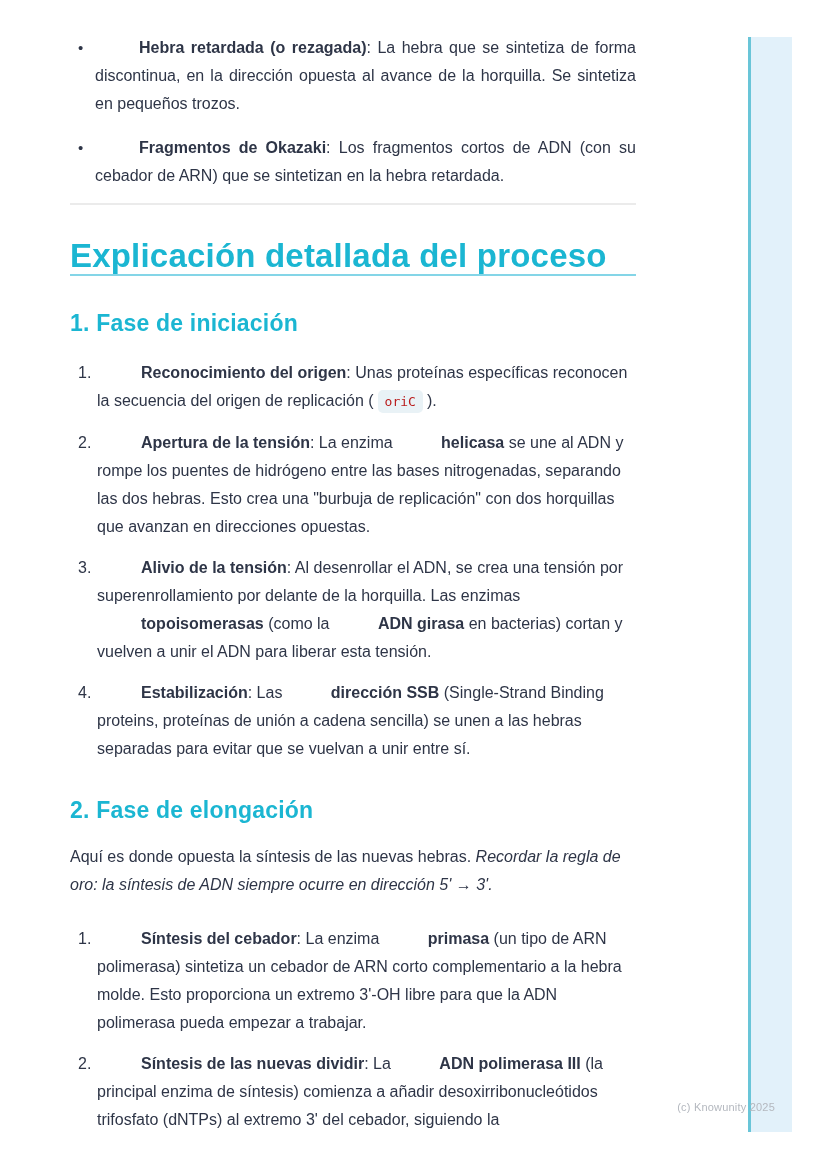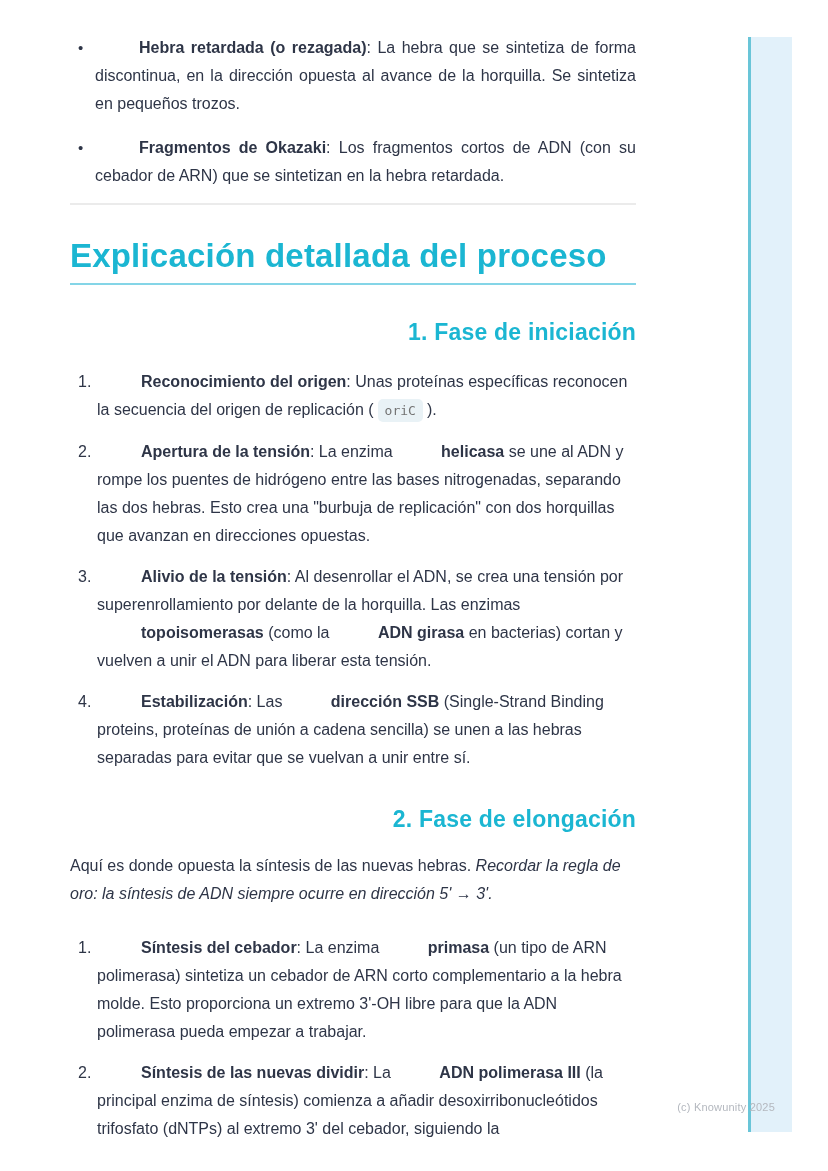--- a/index.html
+++ b/index.html
@@ -14,21 +14,21 @@
   .content {
     position: absolute;
     left: 70px; top: 34px;
     width: 566px;
   }
   .b { font-weight: bold; margin-left: 44px; }
   .i { font-style: italic; }
   .chip {
     font-family: "DejaVu Sans Mono", "Liberation Mono", monospace;
     font-size: 13px;
-    color: #737373;
+    color: #b91c1c;
     background: #e9f2f6;
     border-radius: 5px;
     padding: 4px 7px;
     margin: 12px 4px;
     white-space: nowrap;
   }
   
   .row {
     display: flex;
     align-items: flex-start;
@@ -54,37 +54,36 @@
     border-top: 2px solid #ebebeb;
     margin-top: 13px;
   }
   h1 {
     margin-top: 33px;
     font-size: 33px;
     line-height: 1.1;
     font-weight: bold;
     color: #1bb6d2;
     letter-spacing: 0.2px;
-    padding-bottom: 9px;
+    padding-bottom: 0;
     border-bottom: 2px solid #84d5e7;
   }
   .para {
     margin-top: 20px;
     font-size: 16px;
     line-height: 28px;
   }
   .just { text-align: justify; }
   h2 {
     margin-top: 34px;
     font-size: 23px;
     line-height: 1.15;
     font-weight: bold;
     color: #1bb6d2;
     letter-spacing: 0.2px;
-    text-align: right;
   }
   .numlist { margin-top: 22px; }
   .numlist .row { margin-bottom: 13px; }
   .numlist .marker { flex-basis: 19px; width: 19px; }
   .elong-list { margin-top: 26px; }
   .side-bar {
     position: absolute;
     left: 748px; top: 37px;
     width: 44px; height: 1095px;
     background: #e2f1fa;

